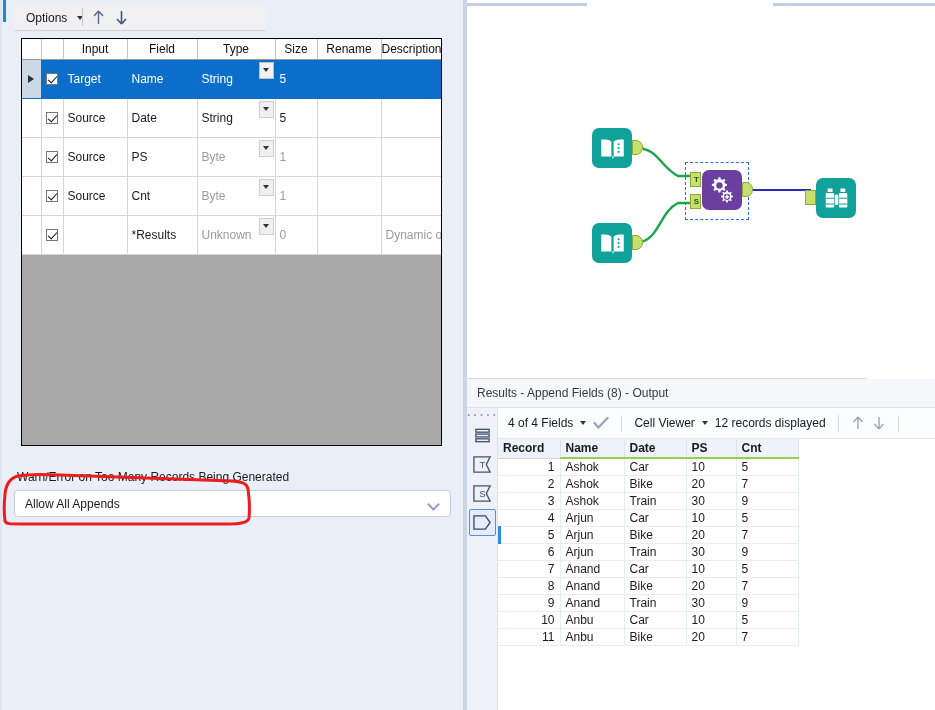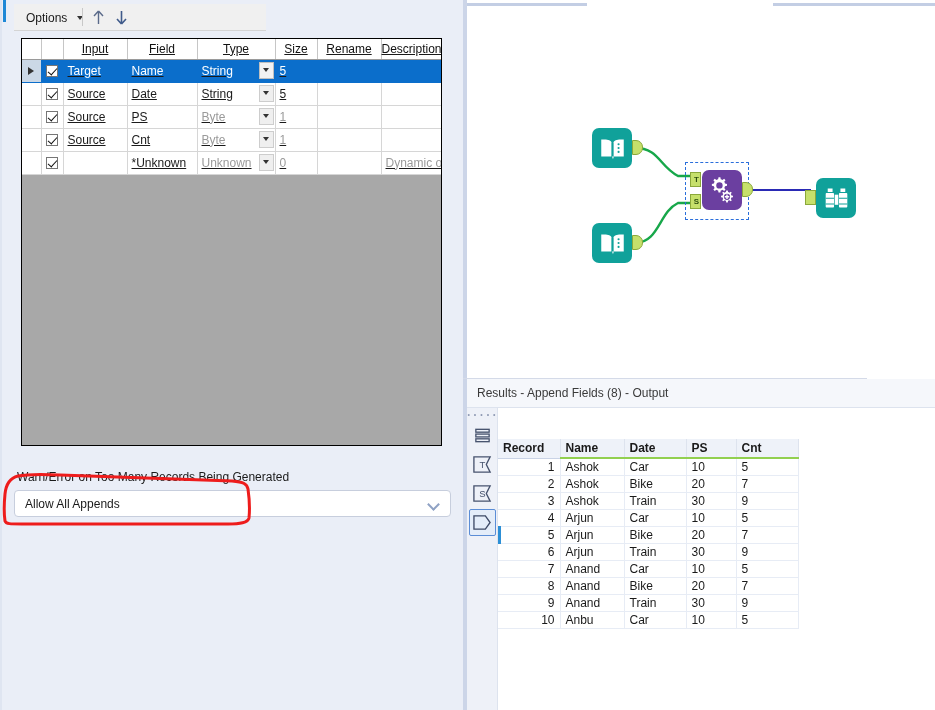--- a/index.html
+++ b/index.html
@@ -73,39 +73,38 @@
     width: 421px; height: 408px;
     border: 1px solid #000;
     background: #a8a8a8;
     overflow: hidden;
   }
   table.fgrid {
     border-collapse: collapse;
     width: 419px;
     table-layout: fixed;
     background: #84cc16;
-    text-decoration: underline;
   }
   table.fgrid th {
     height: 20px;
     background: #ffffff;
     border-right: 1px solid #c6c6c6;
     border-bottom: 1px solid #9a9a9a;
     font-weight: normal;
     font-size: 12px;
     color: #111;
     text-align: center;
     padding: 0;
   }
   table.fgrid td {
     height: 21px;
     border-right: 1px solid #d6d6d6;
     border-bottom: 1px solid #d6d6d6;
     font-size: 12px;
-    padding: 4px 4px;
+    padding: 12px 4px;
     background: #fff;
     white-space: nowrap;
     overflow: hidden;
   }
   .col-ind { width: 19px; }
   .col-chk { width: 22px; }
   .col-input { width: 64px; }
   .col-field { width: 70px; }
   .col-type { width: 78px; }
   .col-size { width: 42px; }
@@ -400,21 +399,21 @@
                   <span class="caret-sm"></span>
                 </span></td>
               <td class="muted">1</td>
               <td></td>
               <td class="col-desc muted"></td>
             </tr>
             <tr>
               <td class="cell-ind"></td>
               <td class="cell-chk"><span class="chk"></span></td>
               <td></td>
-              <td>*Unknown</td>
+              <td>*Results</td>
               <td class="typecell muted"><span>Unknown</span><span class="dd-btn">
                   <span class="caret-sm"></span>
                 </span></td>
               <td class="muted">0</td>
               <td></td>
               <td class="col-desc muted">Dynamic or...</td>
             </tr>
           </tbody>
       </table>
     </div>
@@ -536,20 +535,39 @@
           <text x="11" y="15" font-size="10" font-family="Liberation Sans" fill="#47536e" text-anchor="middle">S</text>
         </svg>
       </div>
       <div class="side-icon active">
         <svg width="21" height="19" viewBox="0 0 22 20">
           <path d="M2 3 h12 l5 7 l-5 7 h-12 z" fill="none" stroke="#3d4a66" stroke-width="1.4"></path>
         </svg>
       </div>
     </div>
 
+    <div id="results-toolbar">
+      <span>4 of 4 Fields</span>
+      <span class="caret-sm"></span>
+      <svg width="16" height="14" viewBox="0 0 16 14">
+        <path d="M1.5 7 L5.5 11.5 L14.5 2" stroke="#9aa5bb" stroke-width="2.4" fill="none" stroke-linecap="round" stroke-linejoin="round"></path>
+      </svg>
+      <span class="tb-divider"></span>
+      <span>Cell Viewer</span>
+      <span class="caret-sm"></span>
+      <span>12 records displayed</span>
+      <span class="tb-divider"></span>
+      <svg width="14" height="16" viewBox="0 0 14 16">
+        <path d="M7 2 L11.5 7 M7 2 L2.5 7 M7 2.5 L7 14" stroke="#9aa5bb" stroke-width="1.4" fill="none"></path>
+      </svg>
+      <svg width="14" height="16" viewBox="0 0 14 16">
+        <path d="M7 14 L11.5 9 M7 14 L2.5 9 M7 13.5 L7 2" stroke="#9aa5bb" stroke-width="1.4" fill="none"></path>
+      </svg>
+      <span class="tb-divider"></span>
+    </div>
 
     <div id="results-table-wrap">
       <div class="row-accent"></div>
       <table class="rgrid">
         <colgroup>
           <col class="rc-record">
             <col class="rc-name">
             <col class="rc-date">
             <col class="rc-ps">
             <col class="rc-cnt">
@@ -627,18 +645,25 @@
               <td>30</td>
               <td>9</td>
             </tr>
             <tr>
               <td class="td-record">10</td>
               <td>Anbu</td>
               <td>Car</td>
               <td>10</td>
               <td>5</td>
             </tr>
+            <tr>
+              <td class="td-record">11</td>
+              <td>Anbu</td>
+              <td>Bike</td>
+              <td>20</td>
+              <td>7</td>
+            </tr>
           </tbody>
       </table>
     </div>
   </div>
 
 </div>
 
 </body></html>

